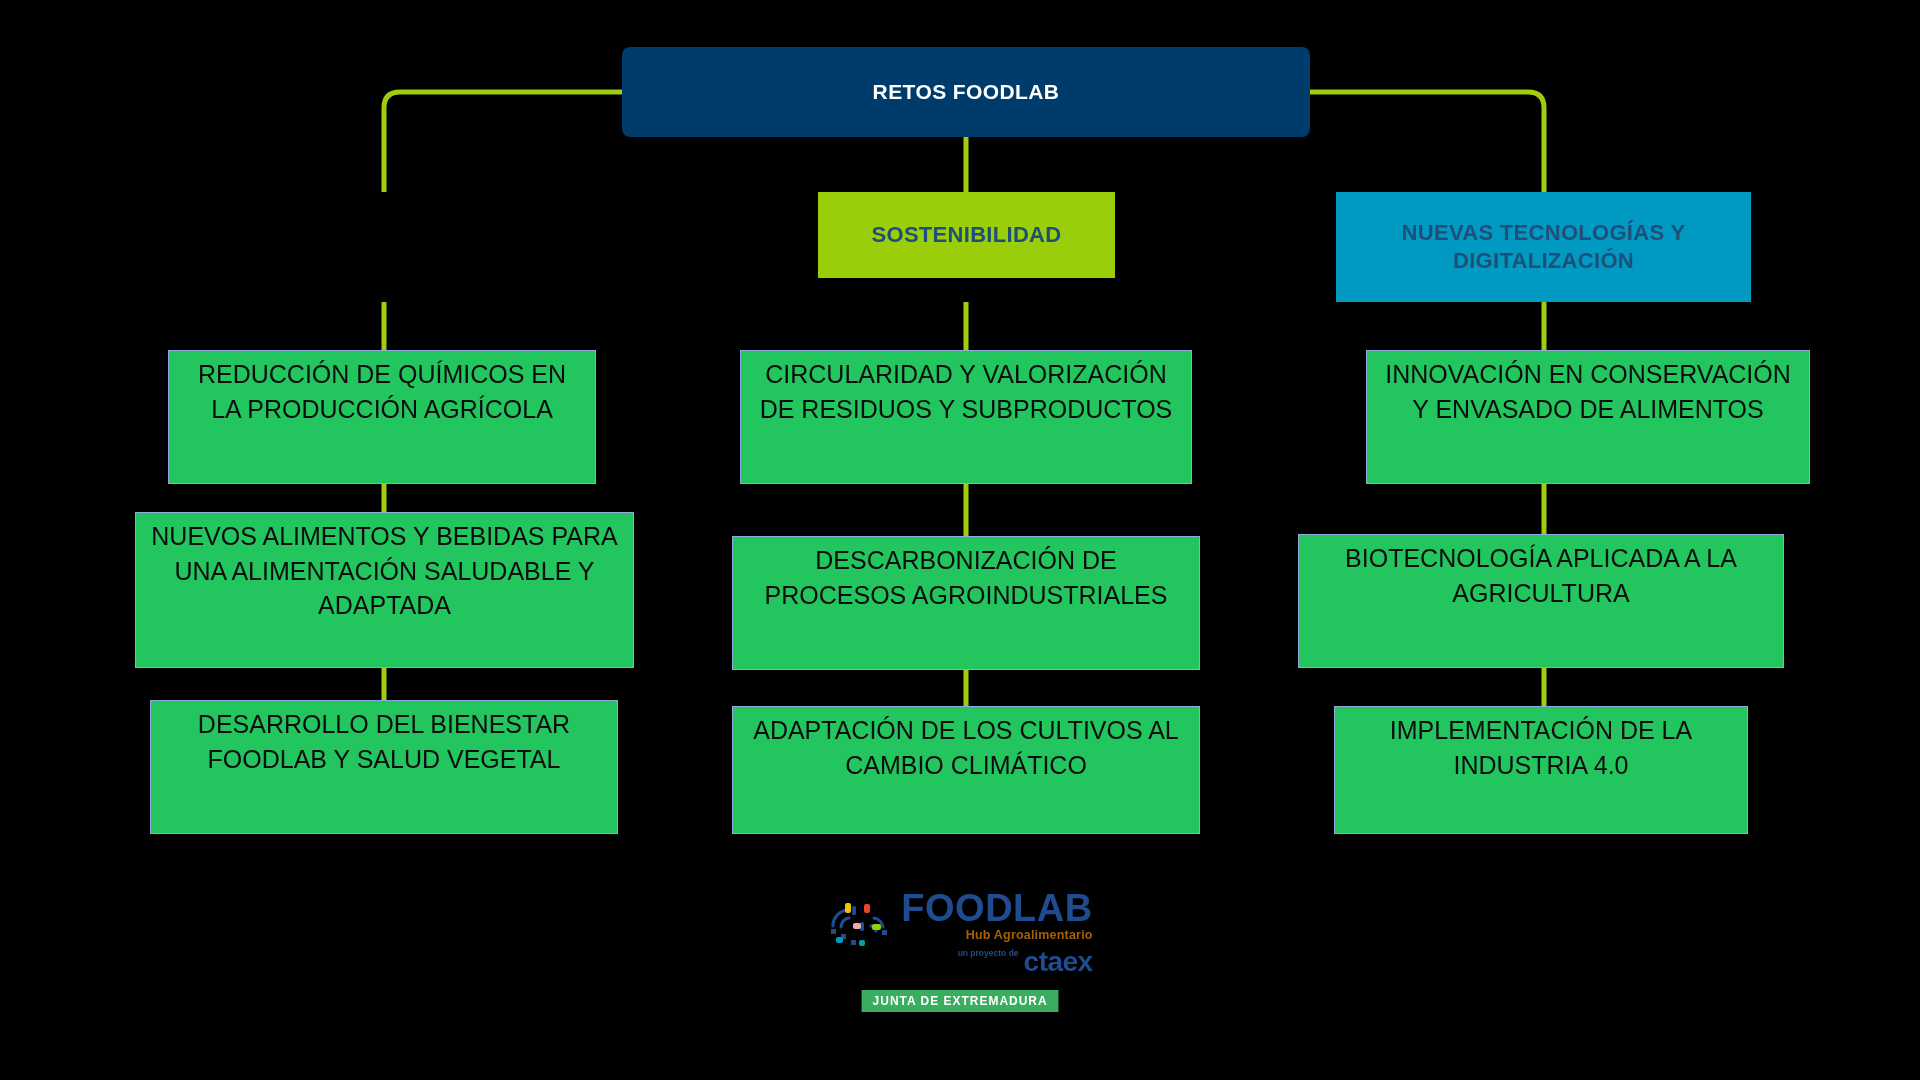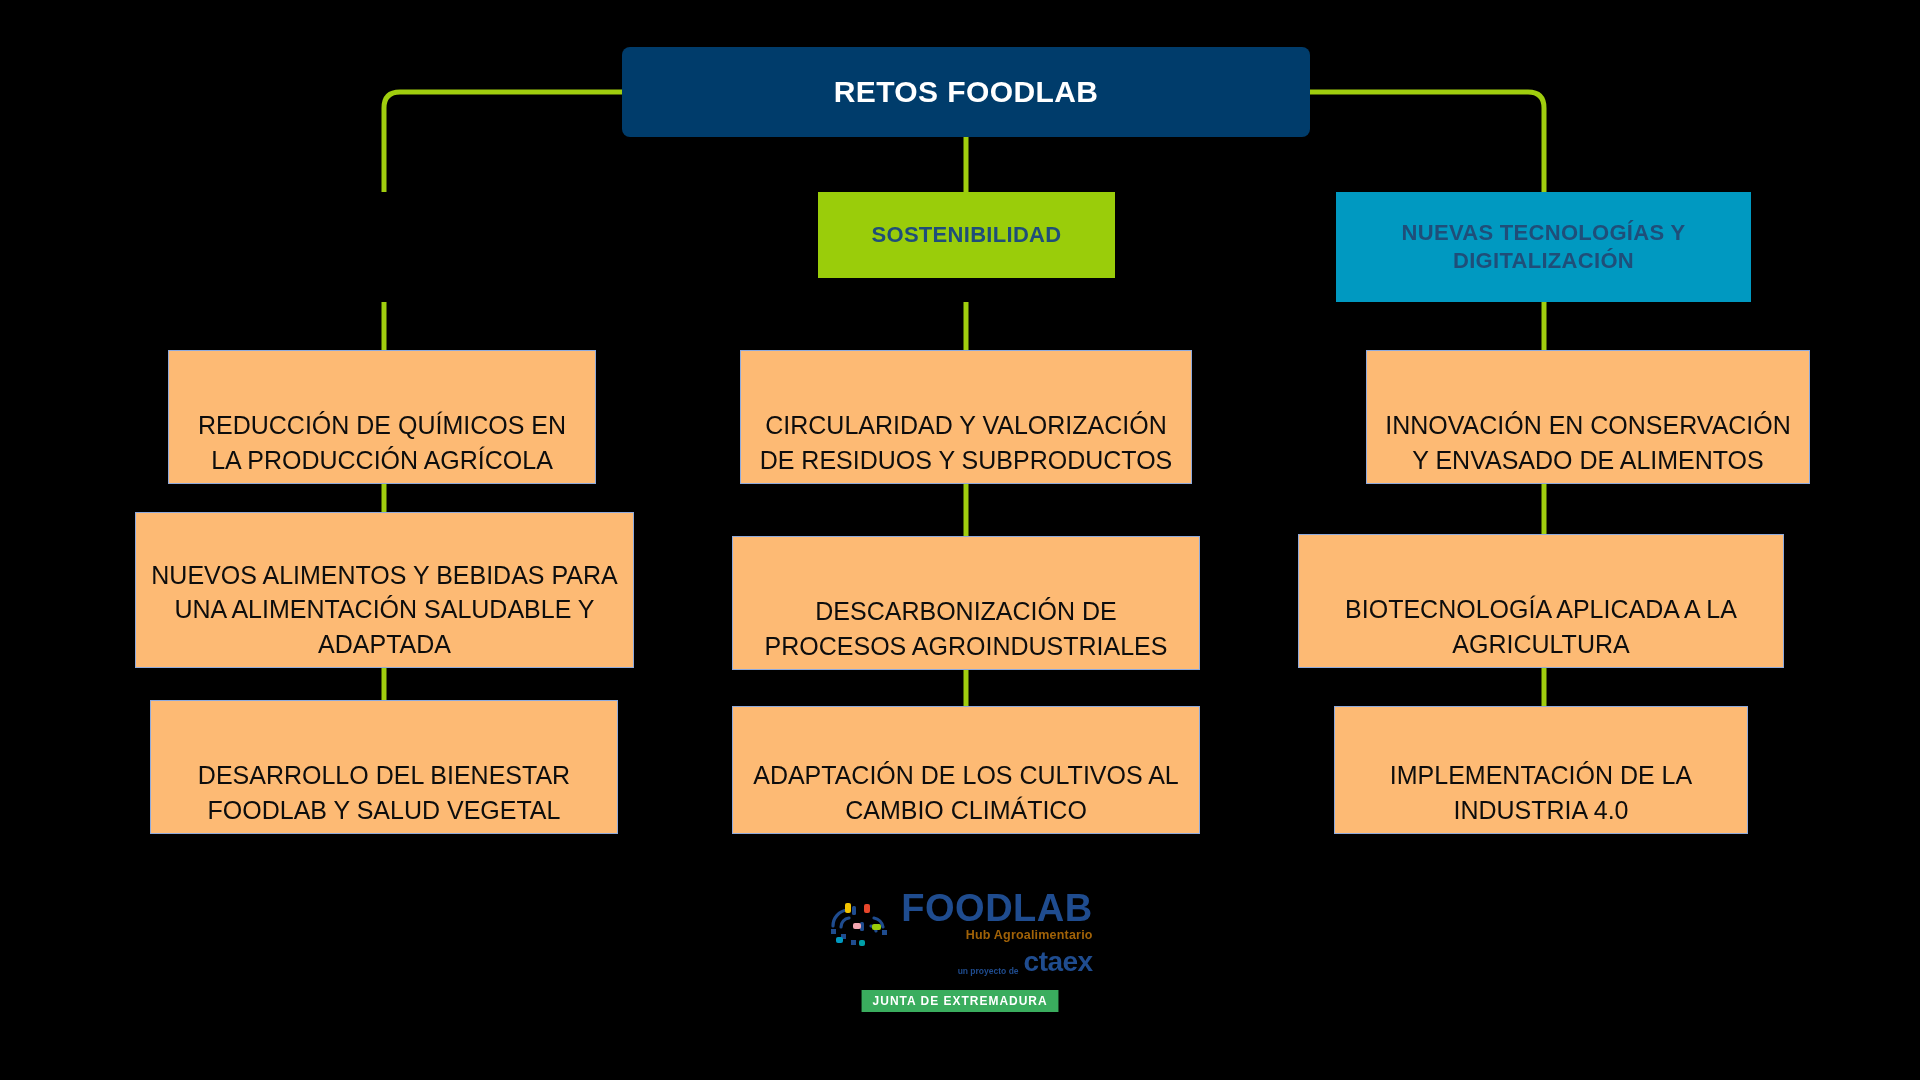--- a/index.html
+++ b/index.html
@@ -19,21 +19,21 @@
     position: absolute;
     left: 622px; top: 47px;
     width: 688px; height: 90px;
     background: #003C6B;
     border-radius: 8px;
     display: flex; align-items: center; justify-content: center;
     z-index: 3;
   }
   .root-title {
     color: #FFFFFF;
-    font-size: 30px;
+    font-size: 21px;
     font-weight: bold;
     letter-spacing: 0.4px;
     text-align: right;
   }
 
   
   .cat-box {
     position: absolute;
     display: flex; align-items: center; justify-content: center;
     text-align: center;
@@ -48,23 +48,23 @@
     letter-spacing: 0.3px;
   }
 
   .cat-0 { left: 225px; top: 192px; width: 317px; height: 110px; background: #FFD100; }
   .cat-1 { left: 818px; top: 192px; width: 297px; height: 86px; background: #9ACD0A; }
   .cat-2 { left: 1336px; top: 192px; width: 415px; height: 110px; background: #0099C1; }
 
   
   .leaf-box {
     position: absolute;
-    background: #fdba74;
+    background: #22c55e;
     border: 1px solid #8FAADC;
-    display: flex; align-items: flex-end; justify-content: center;
+    display: flex; align-items: flex-start; justify-content: center;
     text-align: center;
     z-index: 3;
     padding: 6px 12px;
   }
   .leaf-label {
     font-size: 25px;
     color: #0D0D0D;
     line-height: 1.38;
     font-weight: 400;
   }
@@ -93,21 +93,21 @@
   .logo-mark { width: 66px; height: 58px; margin-top: 6px; }
   .logo-text { display: flex; flex-direction: column; align-items: flex-start; }
   .logo-word {
     font-size: 38px; font-weight: bold; color: #1F4C8F;
     letter-spacing: 0.5px; line-height: 0.98;
   }
   .logo-sub {
     font-size: 12.5px; color: #a16207; font-weight: bold;
     letter-spacing: 0.2px; align-self: flex-end; margin-top: 1px;
   }
-  .logo-proj { display: flex; align-items: flex-end; gap: 5px; align-self: flex-end; margin-top: 6px; margin-left: 16px; }
+  .logo-proj { display: flex; align-items: flex-start; gap: 5px; align-self: flex-end; margin-top: 6px; margin-left: 16px; }
   .logo-proj-pre { font-size: 8.5px; color: #1F4C8F; font-weight: bold; }
   .logo-ctaex { font-size: 28px; color: #1F4C8F; font-weight: bold; letter-spacing: -0.5px; line-height: 1; }
   .junta-badge {
     margin-top: 14px;
     background: #3AAD5E;
     color: #FFFFFF;
     font-size: 13px;
     font-weight: bold;
     letter-spacing: 1.1px;
     padding: 3px 12px 4px 12px;

